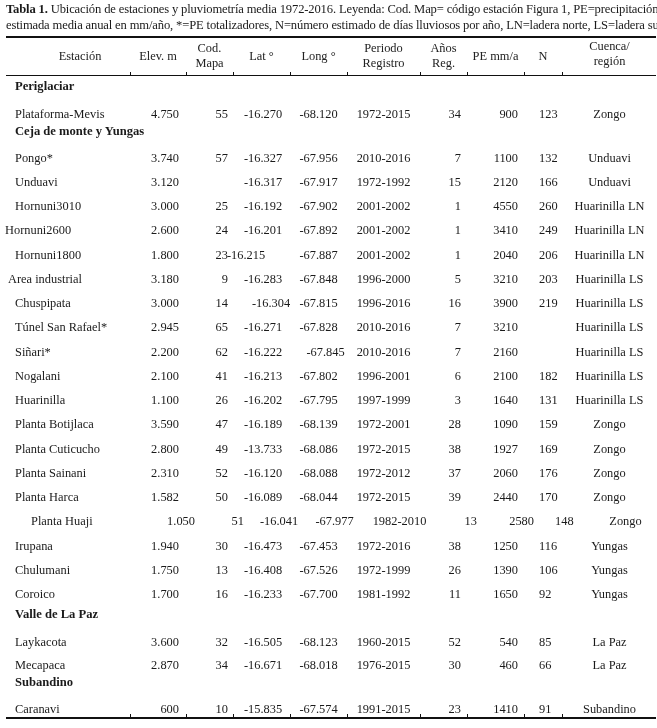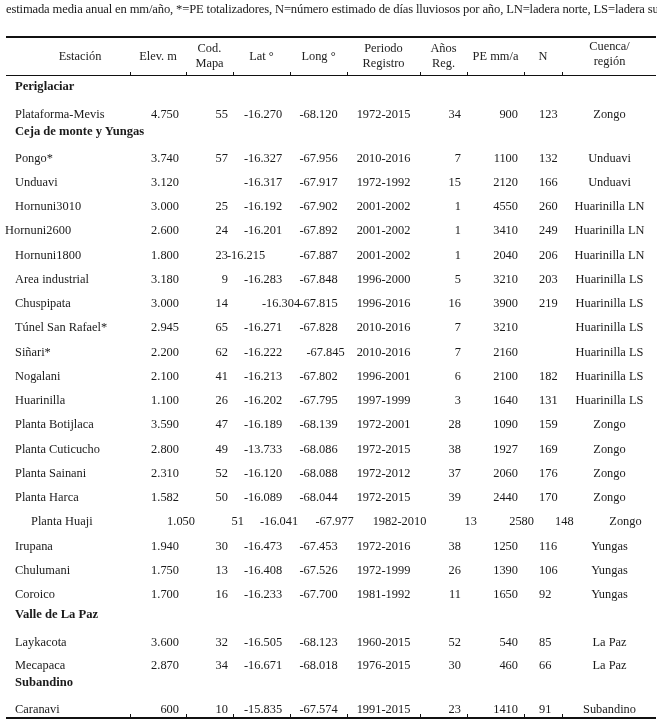--- a/index.html
+++ b/index.html
@@ -12,20 +12,21 @@
   .hdr { position:absolute; font-size:12.4px; line-height:14.5px; text-align:center; color:#222; }
   .row { position:absolute; left:0; width:657px; height:20px; font-size:12.4px; }
   .row .c { position:absolute; top:0; white-space:nowrap; line-height:20px; }
   .l { text-align:left; } .r { text-align:right; } .m { text-align:center; }
   .group { position:absolute; left:15px; font-weight:bold; font-size:12.6px; line-height:20px; }
 </style>
 </head>
 <body>
 
 <div class="caption">
+  <div><b>Tabla 1.</b><span> Ubicación de estaciones y pluviometría media 1972-2016. Leyenda: Cod. Map= código estación Figura 1, PE=precipitación</span></div>
   <div>estimada media anual en mm/año, *=PE totalizadores, N=número estimado de días lluviosos por año, LN=ladera norte, LS=ladera sur.</div>
 </div>
 
 <div class="rule" style="top:36px;height:1.5px;"></div>
 <div class="rule" style="top:75px;height:1.3px;"></div>
 <div class="rule" style="top:717px;height:1.5px;"></div>
 
 <div>
   <div class="tick" style="left:130px;top:72px"></div>
     <div class="tick" style="left:186px;top:72px"></div>
@@ -144,36 +145,36 @@
     <span class="c r" style="left:186px;width:42px">23</span>
     <span class="c m" style="left:219px;width:54px">-16.215</span>
     <span class="c m" style="left:292px;width:53px">-67.887</span>
     <span class="c m" style="left:347px;width:73px">2001-2002</span>
     <span class="c r" style="left:420px;width:41px">1</span>
     <span class="c r" style="left:467px;width:51px">2040</span>
     <span class="c l" style="left:539px">206</span>
     <span class="c m" style="left:562px;width:95px">Huarinilla LN</span>
   </div>
     <div class="row" style="top: 269px;">
-    <span class="c l" style="left:15px">Area industrial</span>
+    <span class="c l" style="left:8px">Area industrial</span>
     <span class="c r" style="left:130px;width:49px">3.180</span>
     <span class="c r" style="left:186px;width:42px">9</span>
     <span class="c m" style="left:236px;width:54px">-16.283</span>
     <span class="c m" style="left:292px;width:53px">-67.848</span>
     <span class="c m" style="left:347px;width:73px">1996-2000</span>
     <span class="c r" style="left:420px;width:41px">5</span>
     <span class="c r" style="left:467px;width:51px">3210</span>
     <span class="c l" style="left:539px">203</span>
     <span class="c m" style="left:562px;width:95px">Huarinilla LS</span>
   </div>
     <div class="row" style="top: 293px;">
     <span class="c l" style="left:15px">Chuspipata</span>
     <span class="c r" style="left:130px;width:49px">3.000</span>
     <span class="c r" style="left:186px;width:42px">14</span>
-    <span class="c m" style="left:254px;width:54px">-16.304</span>
+    <span class="c m" style="left:244px;width:54px">-16.304</span>
     <span class="c m" style="left:292px;width:53px">-67.815</span>
     <span class="c m" style="left:347px;width:73px">1996-2016</span>
     <span class="c r" style="left:420px;width:41px">16</span>
     <span class="c r" style="left:467px;width:51px">3900</span>
     <span class="c l" style="left:539px">219</span>
     <span class="c m" style="left:562px;width:95px">Huarinilla LS</span>
   </div>
     <div class="row" style="top: 317px;">
     <span class="c l" style="left:15px">Túnel San Rafael*</span>
     <span class="c r" style="left:130px;width:49px">2.945</span>

